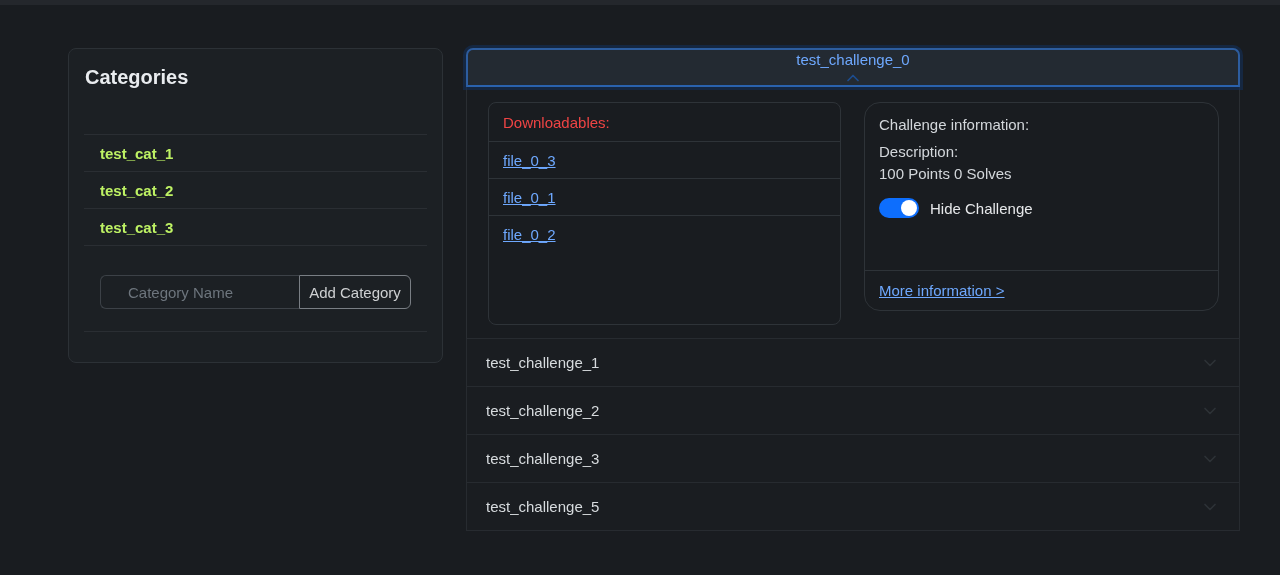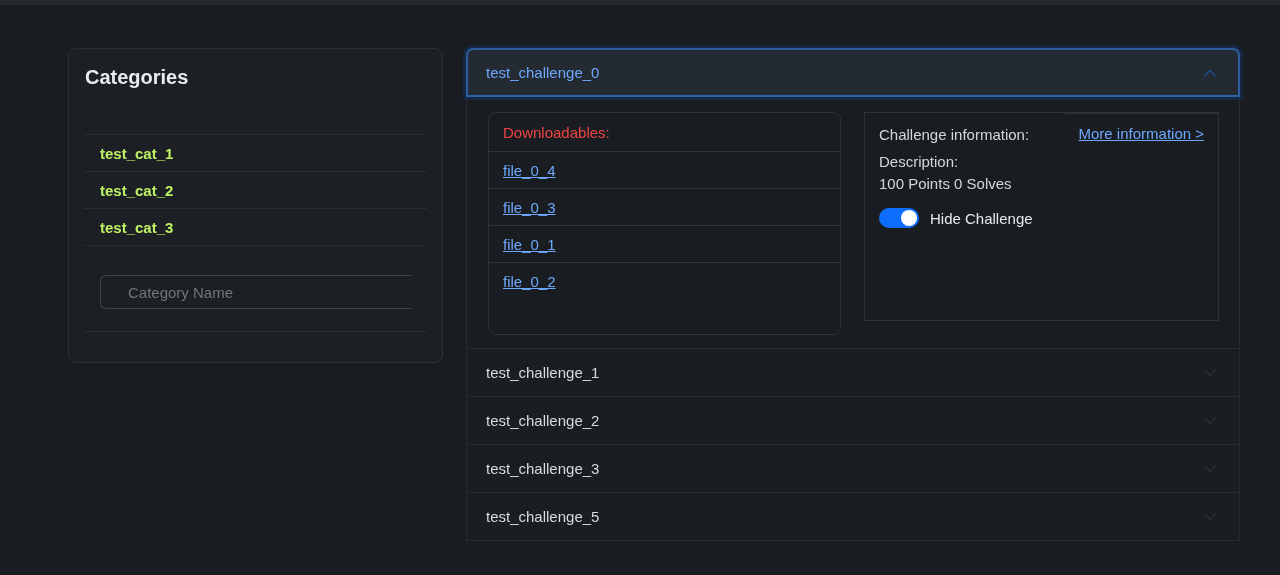--- a/index.html
+++ b/index.html
@@ -69,30 +69,31 @@
     font-family:"Liberation Sans", sans-serif;
     cursor:pointer;
   }
 
   
   .accordion {
     position:absolute; left:466px; top:48px; width:774px;
   }
   .acc-header-expanded {
     position:relative; z-index:2;
-    height:49px;
+    height:39px;
     background:#232a32;
     border:2px solid #2d5d9f;
     border-bottom:2px solid #2a62ae;
     border-radius:7px 7px 0 0;
     box-shadow:0 0 0 3px rgba(18,50,92,0.55);
     display:flex; align-items:center; justify-content:space-between;
     padding:1px 18px;
     color:#6ea8fe;
     cursor:pointer;
+    flex-direction:column;
   }
   .acc-body {
     height:252px;
     border-left:1px solid #2a2e33;
     border-right:1px solid #2a2e33;
     border-bottom:1px solid #272b30;
     padding:15px 20px 0 21px;
     display:flex;
   }
   .acc-item-collapsed {
@@ -132,22 +133,22 @@
     text-decoration:underline;
     cursor:pointer;
   }
 
   
   .info-card {
     margin-left:auto;
     width:355px;
     height:209px;
     border:1px solid #2e3338;
-    border-radius:0;
-    display:flex; flex-direction:row;
+    border-radius:16px;
+    display:flex; flex-direction:column;
   }
   .info-body { padding:13px 14px 0 14px; flex:1; color:#d3d7db; }
   .info-title { margin-bottom:10px; }
   .info-desc-label { margin-bottom:5px; }
   .info-desc { margin-bottom:5px; }
   .info-points { margin-bottom:16px; }
   .toggle-row { display:flex; align-items:center; gap:11px; }
   .switch {
     width:40px; height:20px;
     background:#0d6efd;
@@ -183,41 +184,39 @@
     </div>
     <div class="cat-item">
       <span>test_cat_2</span>
     </div>
     <div class="cat-item">
       <span>test_cat_3</span>
     </div>
     <div class="cat-input-row">
       <div class="input-group">
         <input type="text" placeholder="Category Name" style="">
+        <button>Add Category</button>
       </div>
     </div>
   </div>
 </div>
 
 <div class="accordion">
 
   <div class="acc-header-expanded">
     <span>test_challenge_0</span>
     <svg class="chev" viewBox="0 0 24 24" fill="none" stroke="#1d4d8f" stroke-width="2" stroke-linecap="round" stroke-linejoin="round">
       <polyline points="6 15 12 9 18 15"></polyline>
     </svg>
   </div>
 
   <div class="acc-body">
 
     <div class="dl-panel">
       <div class="dl-title">Downloadables:</div>
-      <div class="dl-item">
-        <a class="file-link">file_0_4</a>
-      </div>
       <div class="dl-item">
         <a class="file-link">file_0_3</a>
       </div>
       <div class="dl-item">
         <a class="file-link">file_0_1</a>
       </div>
       <div class="dl-item">
         <a class="file-link">file_0_2</a>
       </div>
     </div>

